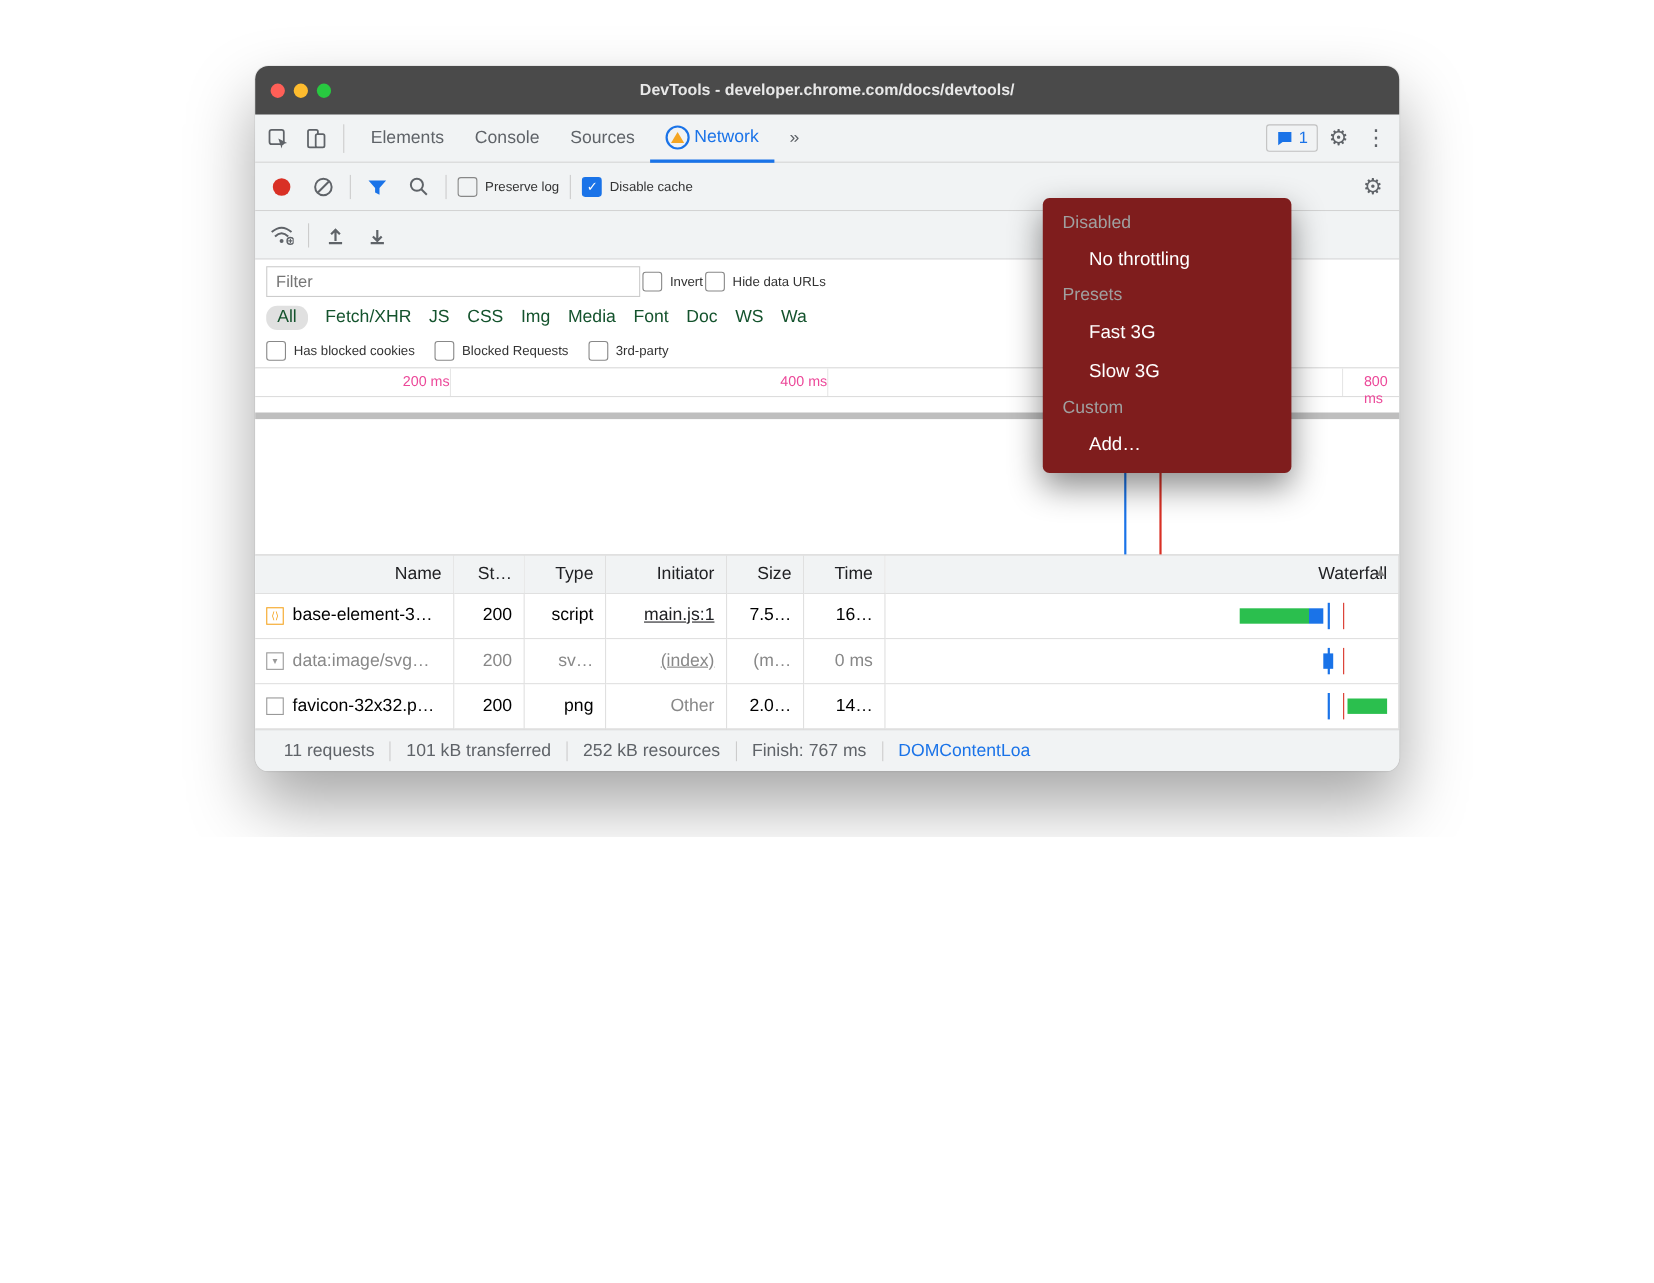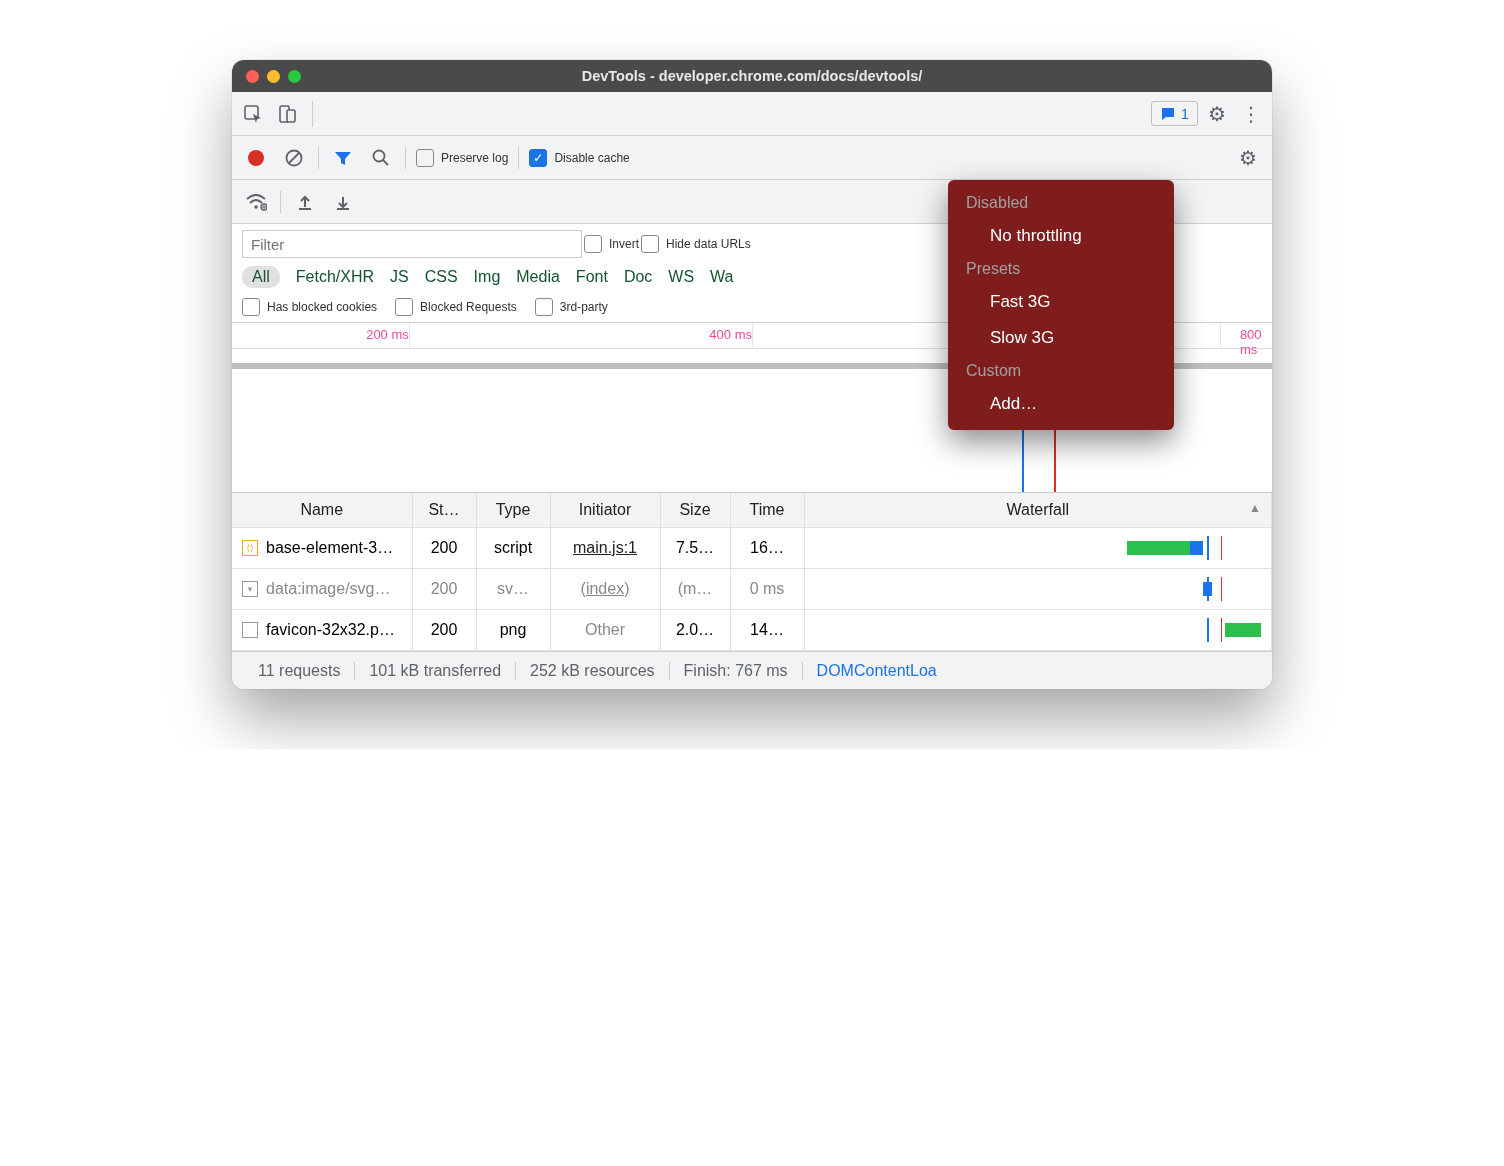--- a/index.html
+++ b/index.html
@@ -14,21 +14,21 @@
 .window {
   width: 1040px;
   border-radius: 12px;
   overflow: visible;
   box-shadow: 0 30px 60px rgba(0,0,0,0.35), 0 0 0 1px rgba(0,0,0,0.05);
   background: #f1f3f4;
   position: relative;
 }
 .titlebar {
   background: #4a4a4a;
-  height: 32px;
+  height: 44px;
   display: flex;
   align-items: center;
   padding: 0 14px;
   border-radius: 12px 12px 0 0;
   position: relative;
 }
 .traffic { display: flex; gap: 8px; }
 .dot { width: 13px; height: 13px; border-radius: 50%; }
 .dot.red { background: #ff5f57; }
 .dot.yellow { background: #febc2e; }
@@ -91,21 +91,21 @@
 .timeline .tick { position:absolute; top:4px; }
 .timeline .track { position:absolute; top:40px; left:0; right:0; height:6px; background:#888; opacity:.55; }
 .timeline .vline { position:absolute; top:26px; bottom:0; width:1px; }
 .timeline .gridv { position:absolute; top:0; bottom:0; width:1px; background:#e6e6e6; }
 
 .grid {
   background:#fff;
 }
 .grid table { width:100%; border-collapse:collapse; }
 .grid th, .grid td {
-  text-align:center; padding:8px 10px; font-size:16px; border-right:1px solid #e0e0e0; border-bottom:1px solid #e0e0e0;
+  text-align:right; padding:8px 10px; font-size:16px; border-right:1px solid #e0e0e0; border-bottom:1px solid #e0e0e0;
   white-space:nowrap; overflow:hidden; text-overflow:ellipsis;margin-top:21px;
 }
 .grid th { background:#f1f3f4; font-weight:400; color:#202124; position:relative;}
 .grid th.sort::after { content:"▲"; position:absolute; right:10px; font-size:12px; color:#888;}
 .grid tr.dim td { color:#888; }
 .grid .name-cell { display:flex; align-items:center; gap:8px; }
 .file-icon { width:16px; height:16px; border:1.5px solid #f5a623; display:inline-flex; align-items:center; justify-content:center; font-size:9px; color:#f5a623;}
 .file-icon.gray { border-color:#999; color:#999;}
 .file-icon.empty { border-color:#999; }
 .link { color:#202124; text-decoration:underline; cursor:pointer; }
@@ -155,20 +155,34 @@
           <path d="M10 10 L18 14 L14 15 L13 19 Z" fill="#5f6368"></path>
         </svg>
     </div>
     <div class="icon-btn">
       <svg width="20" height="20" viewBox="0 0 20 20">
           <rect x="3" y="2" width="9" height="16" rx="1.5" fill="none" stroke="#5f6368" stroke-width="1.6"></rect>
           <rect x="10" y="6" width="8" height="12" rx="1.5" fill="#f1f3f4" stroke="#5f6368" stroke-width="1.6"></rect>
         </svg>
     </div>
     <div class="divider"></div>
+    <div class="tabs">
+      <div class="tab">Elements</div>
+      <div class="tab">Console</div>
+      <div class="tab">Sources</div>
+      <div class="tab active">
+        <span class="warn-circle">
+            <span class="warn-tri"></span>
+          </span>
+        <span>Network</span>
+      </div>
+      <div class="tab">
+        <span>»</span>
+      </div>
+    </div>
     <div class="spacer"></div>
     <div class="issues-badge">
       <svg width="16" height="16" viewBox="0 0 16 16">
           <path d="M2 2h12v9H6l-4 3V2z" fill="#1a73e8"></path>
         </svg>
       <span>1</span>
     </div>
     <div class="icon-btn">
         <span class="gear">⚙</span>
       </div>

